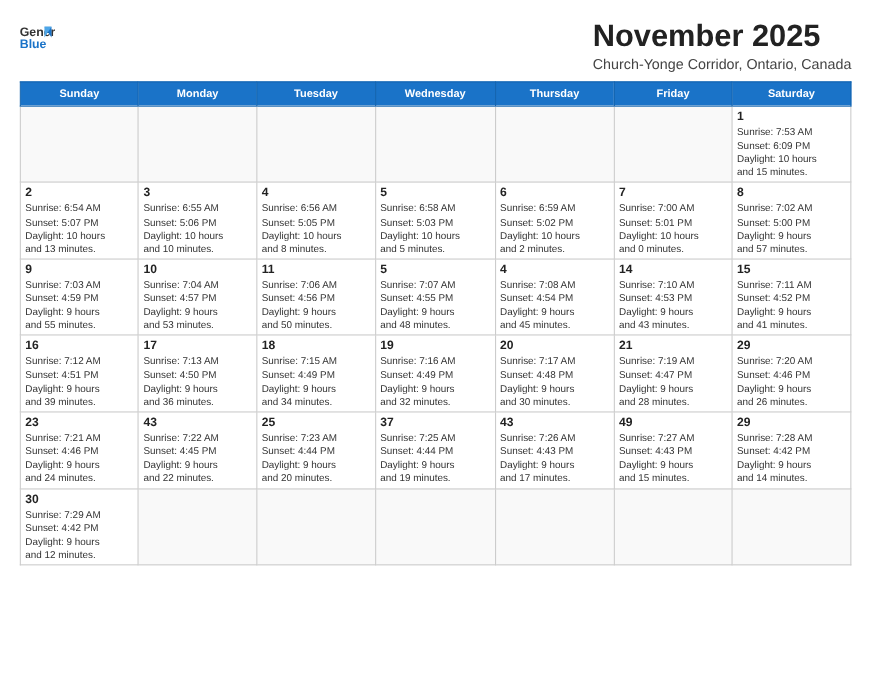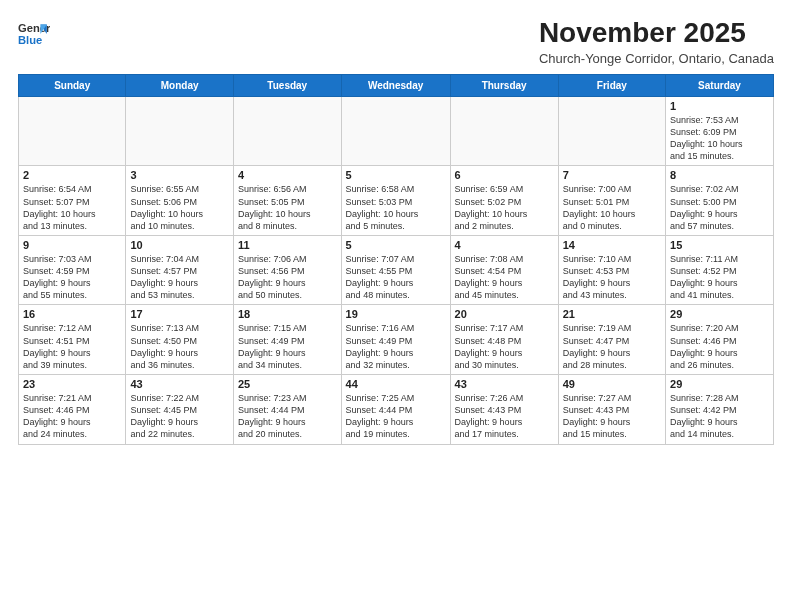--- a/index.html
+++ b/index.html
@@ -229,31 +229,43 @@
           </td>
           <td>
             <span class="day-number">43</span>
             <div class="day-info">Sunrise: 7:22 AM<br>Sunset: 4:45 PM<br>Daylight: 9 hours<br>and 22 minutes.</div>
           </td>
           <td>
             <span class="day-number">25</span>
             <div class="day-info">Sunrise: 7:23 AM<br>Sunset: 4:44 PM<br>Daylight: 9 hours<br>and 20 minutes.</div>
           </td>
           <td>
-            <span class="day-number">44</span>
+            <span class="day-number">37</span>
             <div class="day-info">Sunrise: 7:25 AM<br>Sunset: 4:44 PM<br>Daylight: 9 hours<br>and 19 minutes.</div>
           </td>
           <td>
             <span class="day-number">43</span>
             <div class="day-info">Sunrise: 7:26 AM<br>Sunset: 4:43 PM<br>Daylight: 9 hours<br>and 17 minutes.</div>
           </td>
           <td>
             <span class="day-number">49</span>
             <div class="day-info">Sunrise: 7:27 AM<br>Sunset: 4:43 PM<br>Daylight: 9 hours<br>and 15 minutes.</div>
           </td>
           <td>
             <span class="day-number">29</span>
             <div class="day-info">Sunrise: 7:28 AM<br>Sunset: 4:42 PM<br>Daylight: 9 hours<br>and 14 minutes.</div>
           </td>
+        </tr>
+        <tr class="last-row">
+          <td>
+            <span class="day-number">30</span>
+            <div class="day-info">Sunrise: 7:29 AM<br>Sunset: 4:42 PM<br>Daylight: 9 hours<br>and 12 minutes.</div>
+          </td>
+          <td class="empty"></td>
+          <td class="empty"></td>
+          <td class="empty"></td>
+          <td class="empty"></td>
+          <td class="empty"></td>
+          <td class="empty"></td>
         </tr>
       </tbody>
   </table>
 </div>
 
 </body></html>

